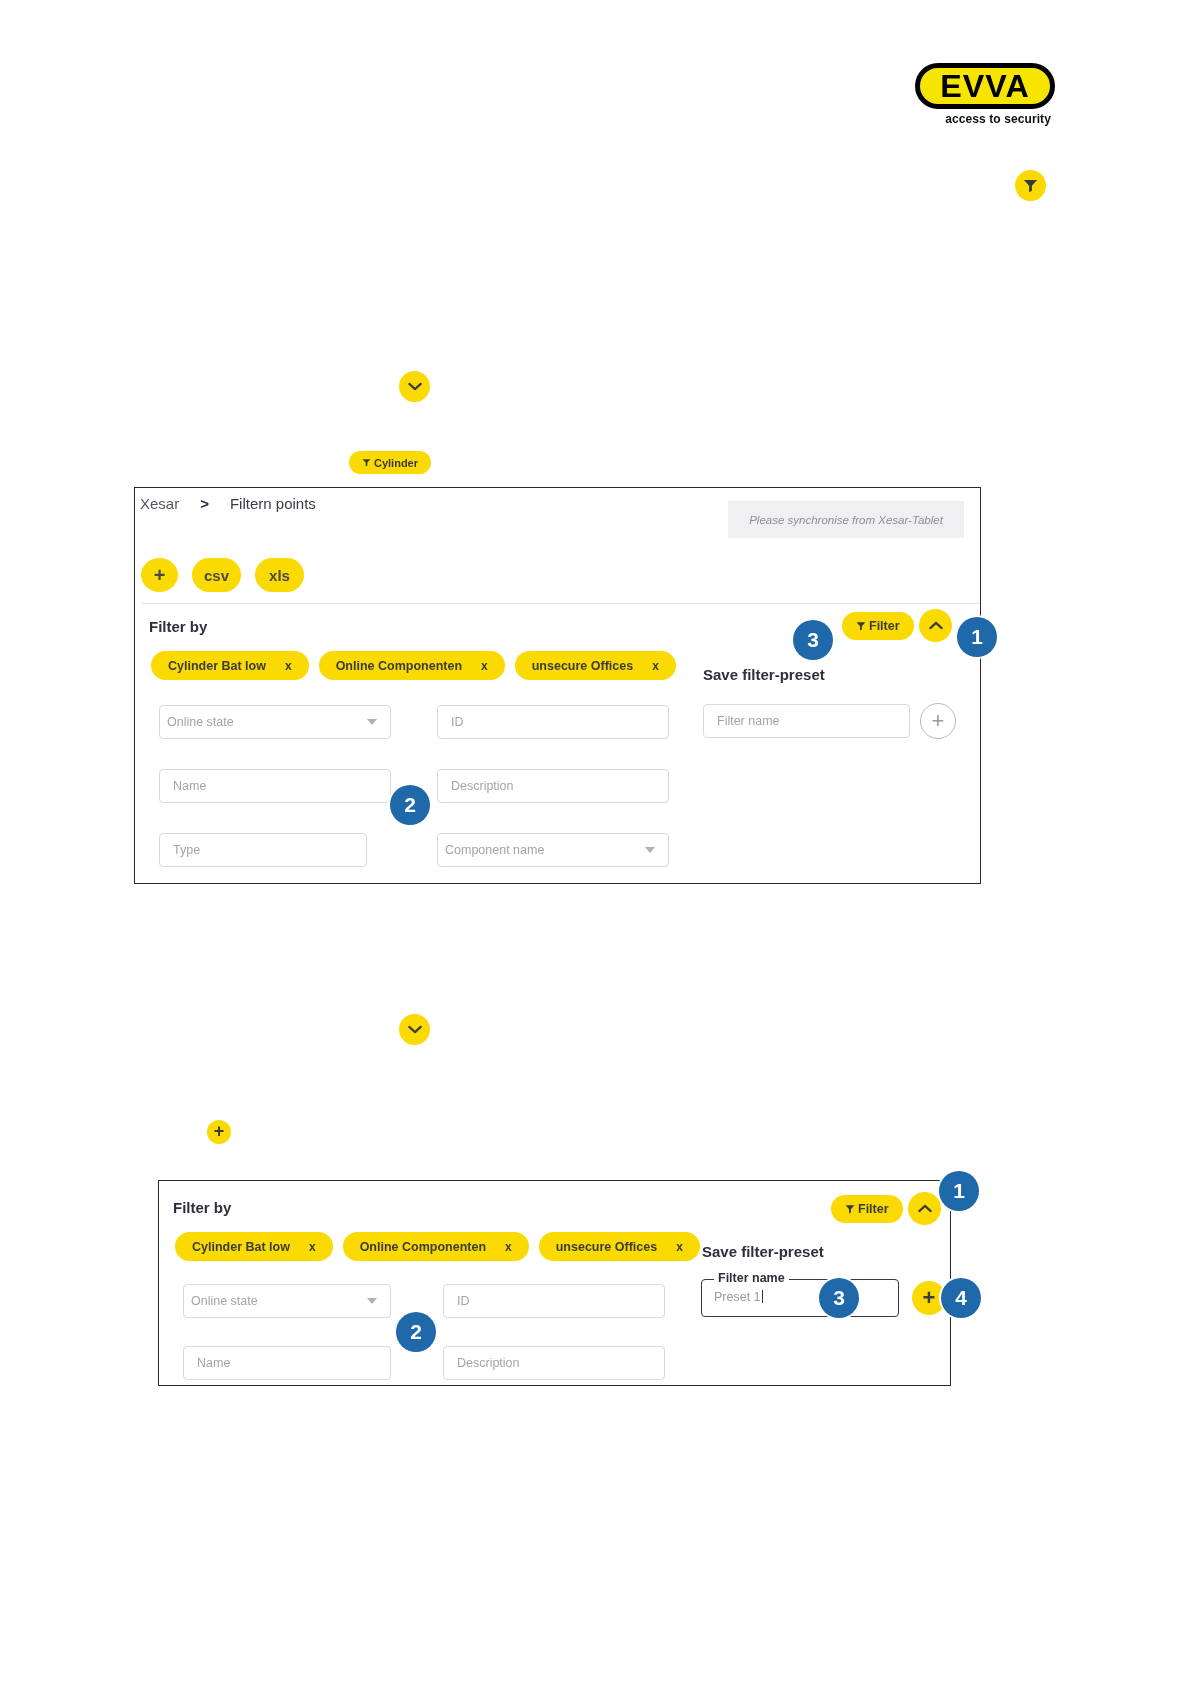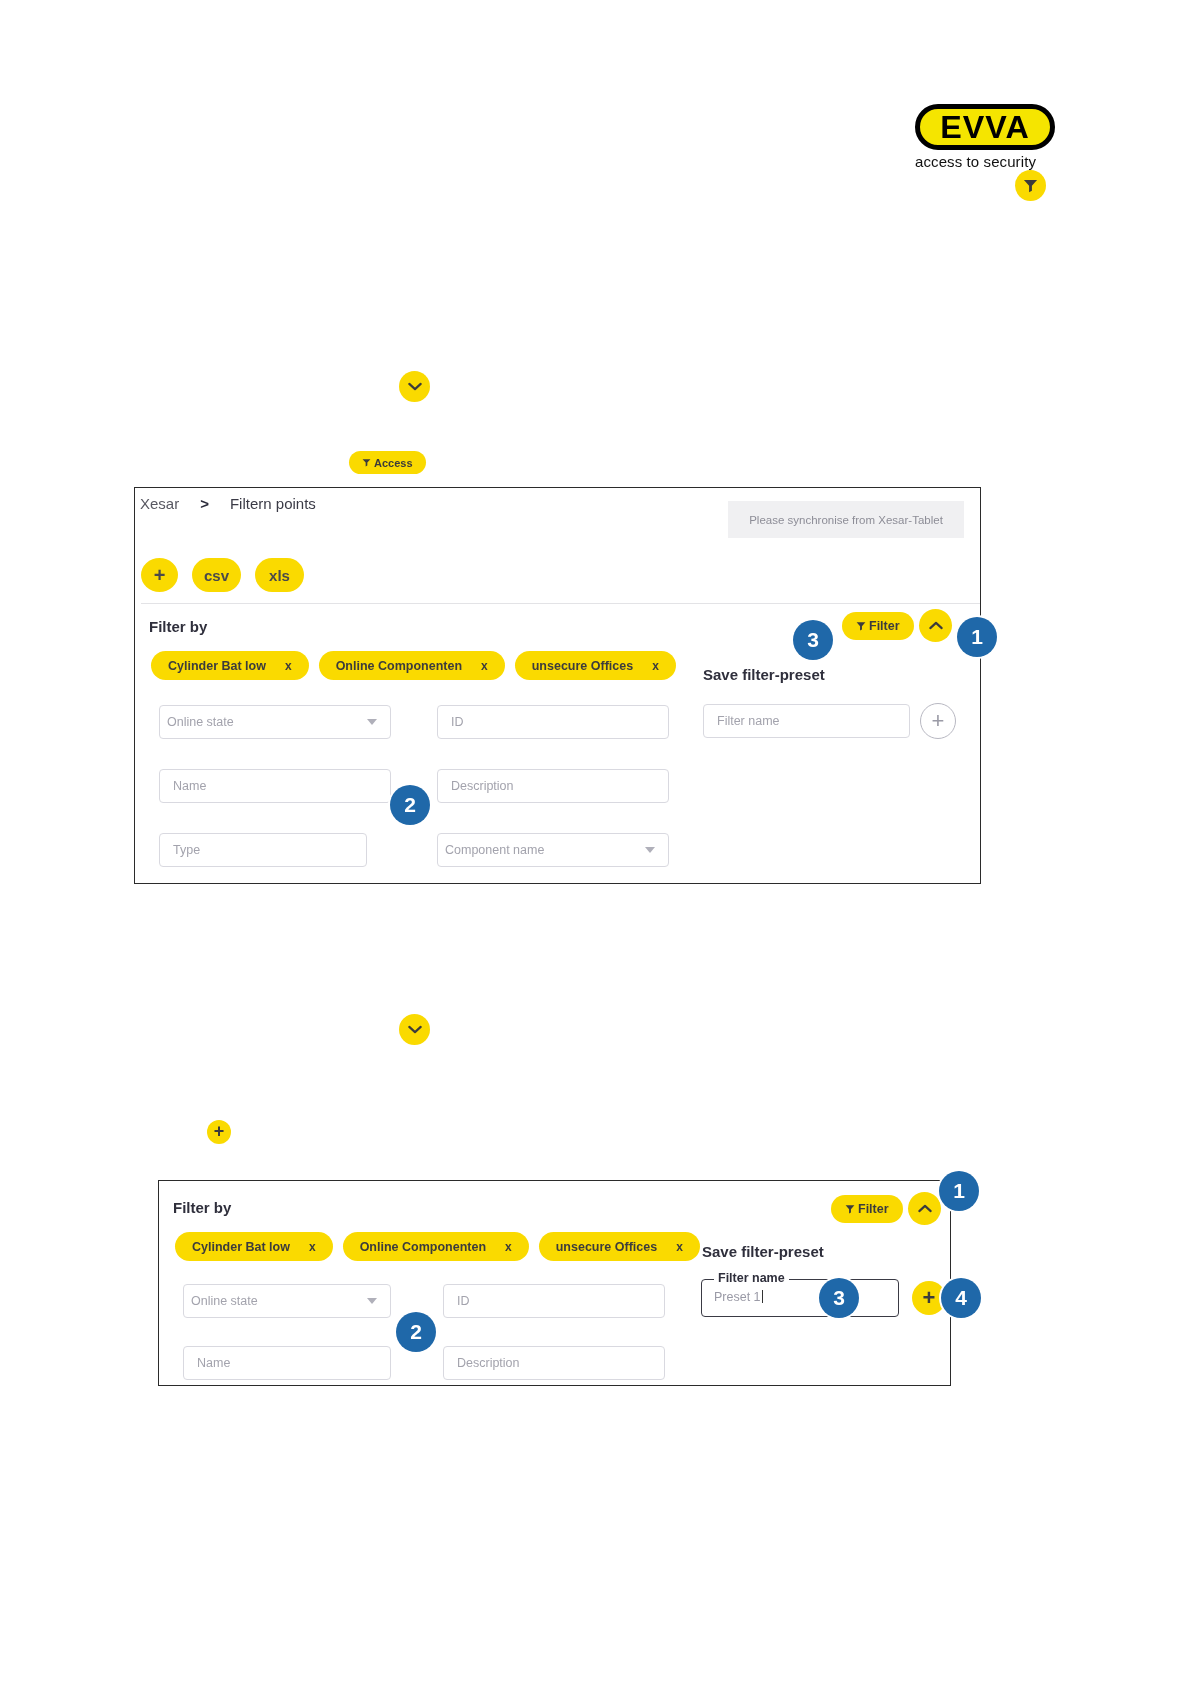--- a/index.html
+++ b/index.html
@@ -17,35 +17,36 @@
   .abs { position: absolute; }
 
   
   #evva-logo { left: 915px; top: 63px; width: 140px; height: 70px; }
   #evva-logo .pill {
     width: 140px; height: 46px;
     border: 5px solid #000;
     border-radius: 24px;
     background: #f5e500;
     box-sizing: border-box;
-    display: flex; align-items: center; justify-content: center; margin-top: 41px;
+    display: flex; align-items: center; justify-content: center;
   }
   #evva-logo .word {
     font-family: "Liberation Sans", sans-serif;
     font-weight: bold;
     font-size: 31px;
     letter-spacing: 1px;
     color: #000;
     line-height: 1;
     transform: scaleX(1.04);
   }
   #evva-logo .tag {
     margin-top: 3px;
-    font-size: 15px;
-    font-weight: normal;
+    text-align: right;
+    font-size: 12px;
+    font-weight: bold;
     color: #111;
     letter-spacing: .1px;
     padding-right: 4px;
   }
 
   
   .round-btn {
     border-radius: 50%;
     background: #fada00;
     display: flex; align-items: center; justify-content: center;
@@ -89,21 +90,21 @@
     font-size: 15px; color: #585862;
   }
   #breadcrumb .sep { font-weight: bold; color: #2b2b3a; font-size: 15px; }
   #breadcrumb .crumb-2 { color: #3a3a46; }
 
   #sync-note {
     position: absolute; left: 593px; top: 13px;
     width: 236px; height: 37px;
     background: #f0f0f2;
     display: flex; align-items: center; justify-content: center;
-    font-size: 11.5px; color: #8d8d97;
+    font-size: 11.5px; color: #8d8d97; font-style: italic;
   }
 
   #toolbar-row {
     position: absolute; left: 6px; top: 70px;
     display: flex; align-items: center; gap: 14px;
   }
   .yellow-pill {
     background: #fada00;
     border-radius: 19px;
     height: 34px;
@@ -299,21 +300,21 @@
 </div>
 
 <div class="abs round-btn" id="plus-round-badge">
   <span class="glyph">+</span>
 </div>
 
 <div class="abs" id="filtern-pill">
   <svg viewBox="0 0 16 16">
     <path d="M1 2 h14 l-5.5 6.2 v5.3 l-3 1.8 v-7.1 z" fill="#3b3b3b"></path>
   </svg>
-  <span>Access</span>
+  <span>Cylinder</span>
 </div>
 
 <div class="abs" id="panel-one">
 
   <div id="breadcrumb">
     <span>Xesar</span>
     <span class="sep">&gt;</span>
     <span class="crumb-2">Filtern points</span>
   </div>
 

